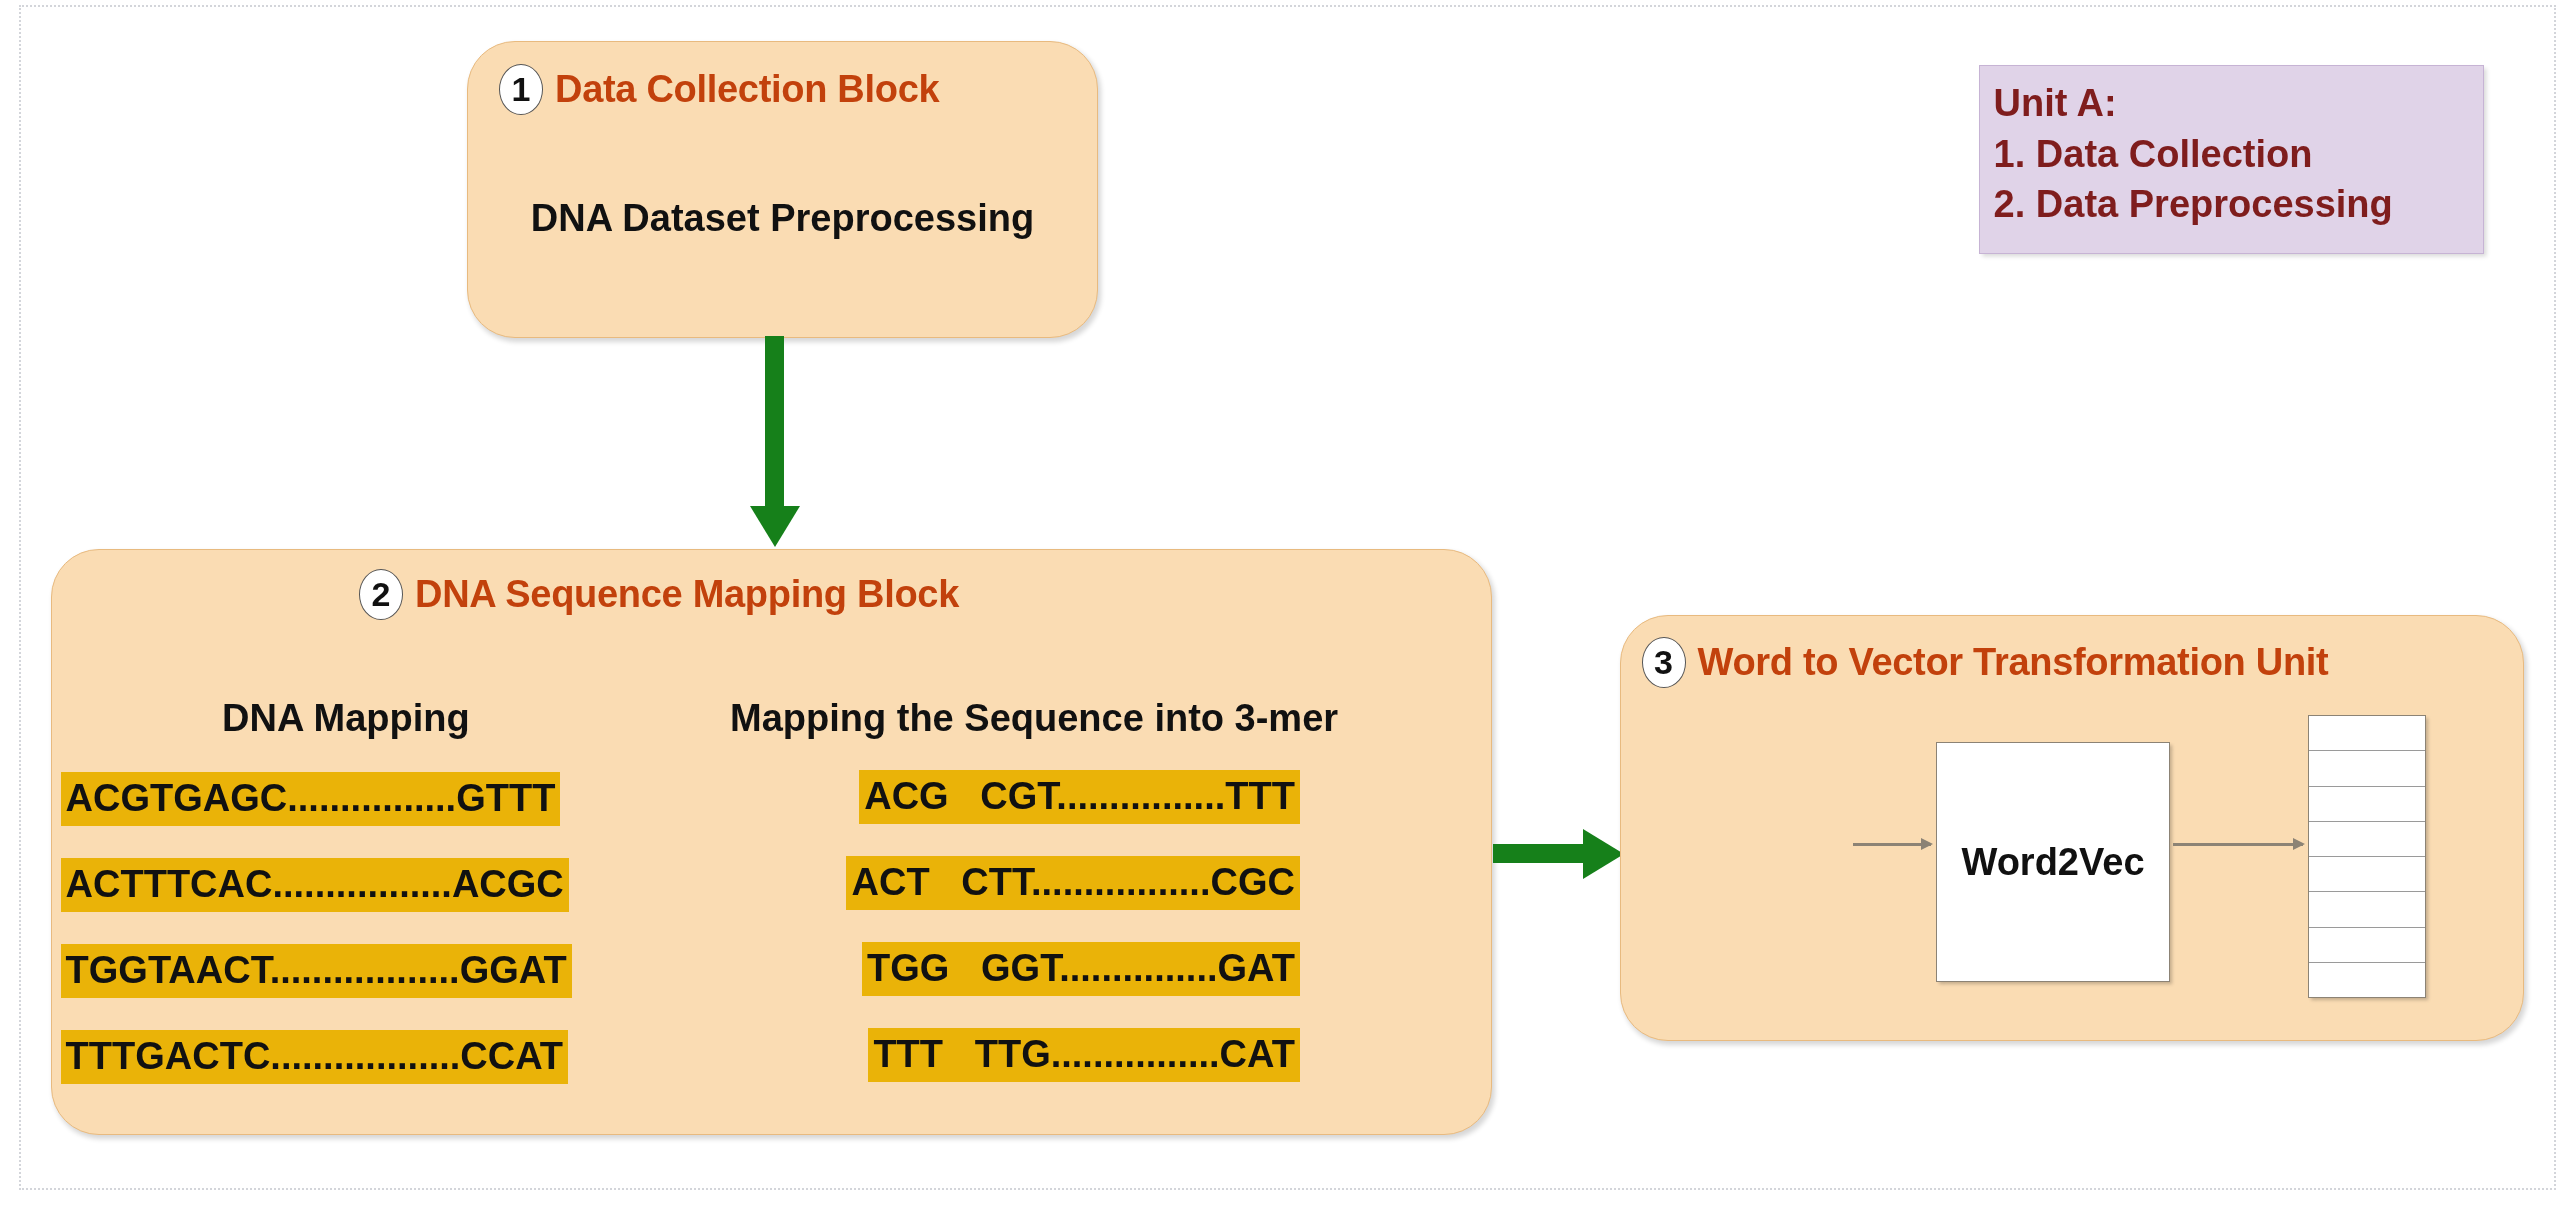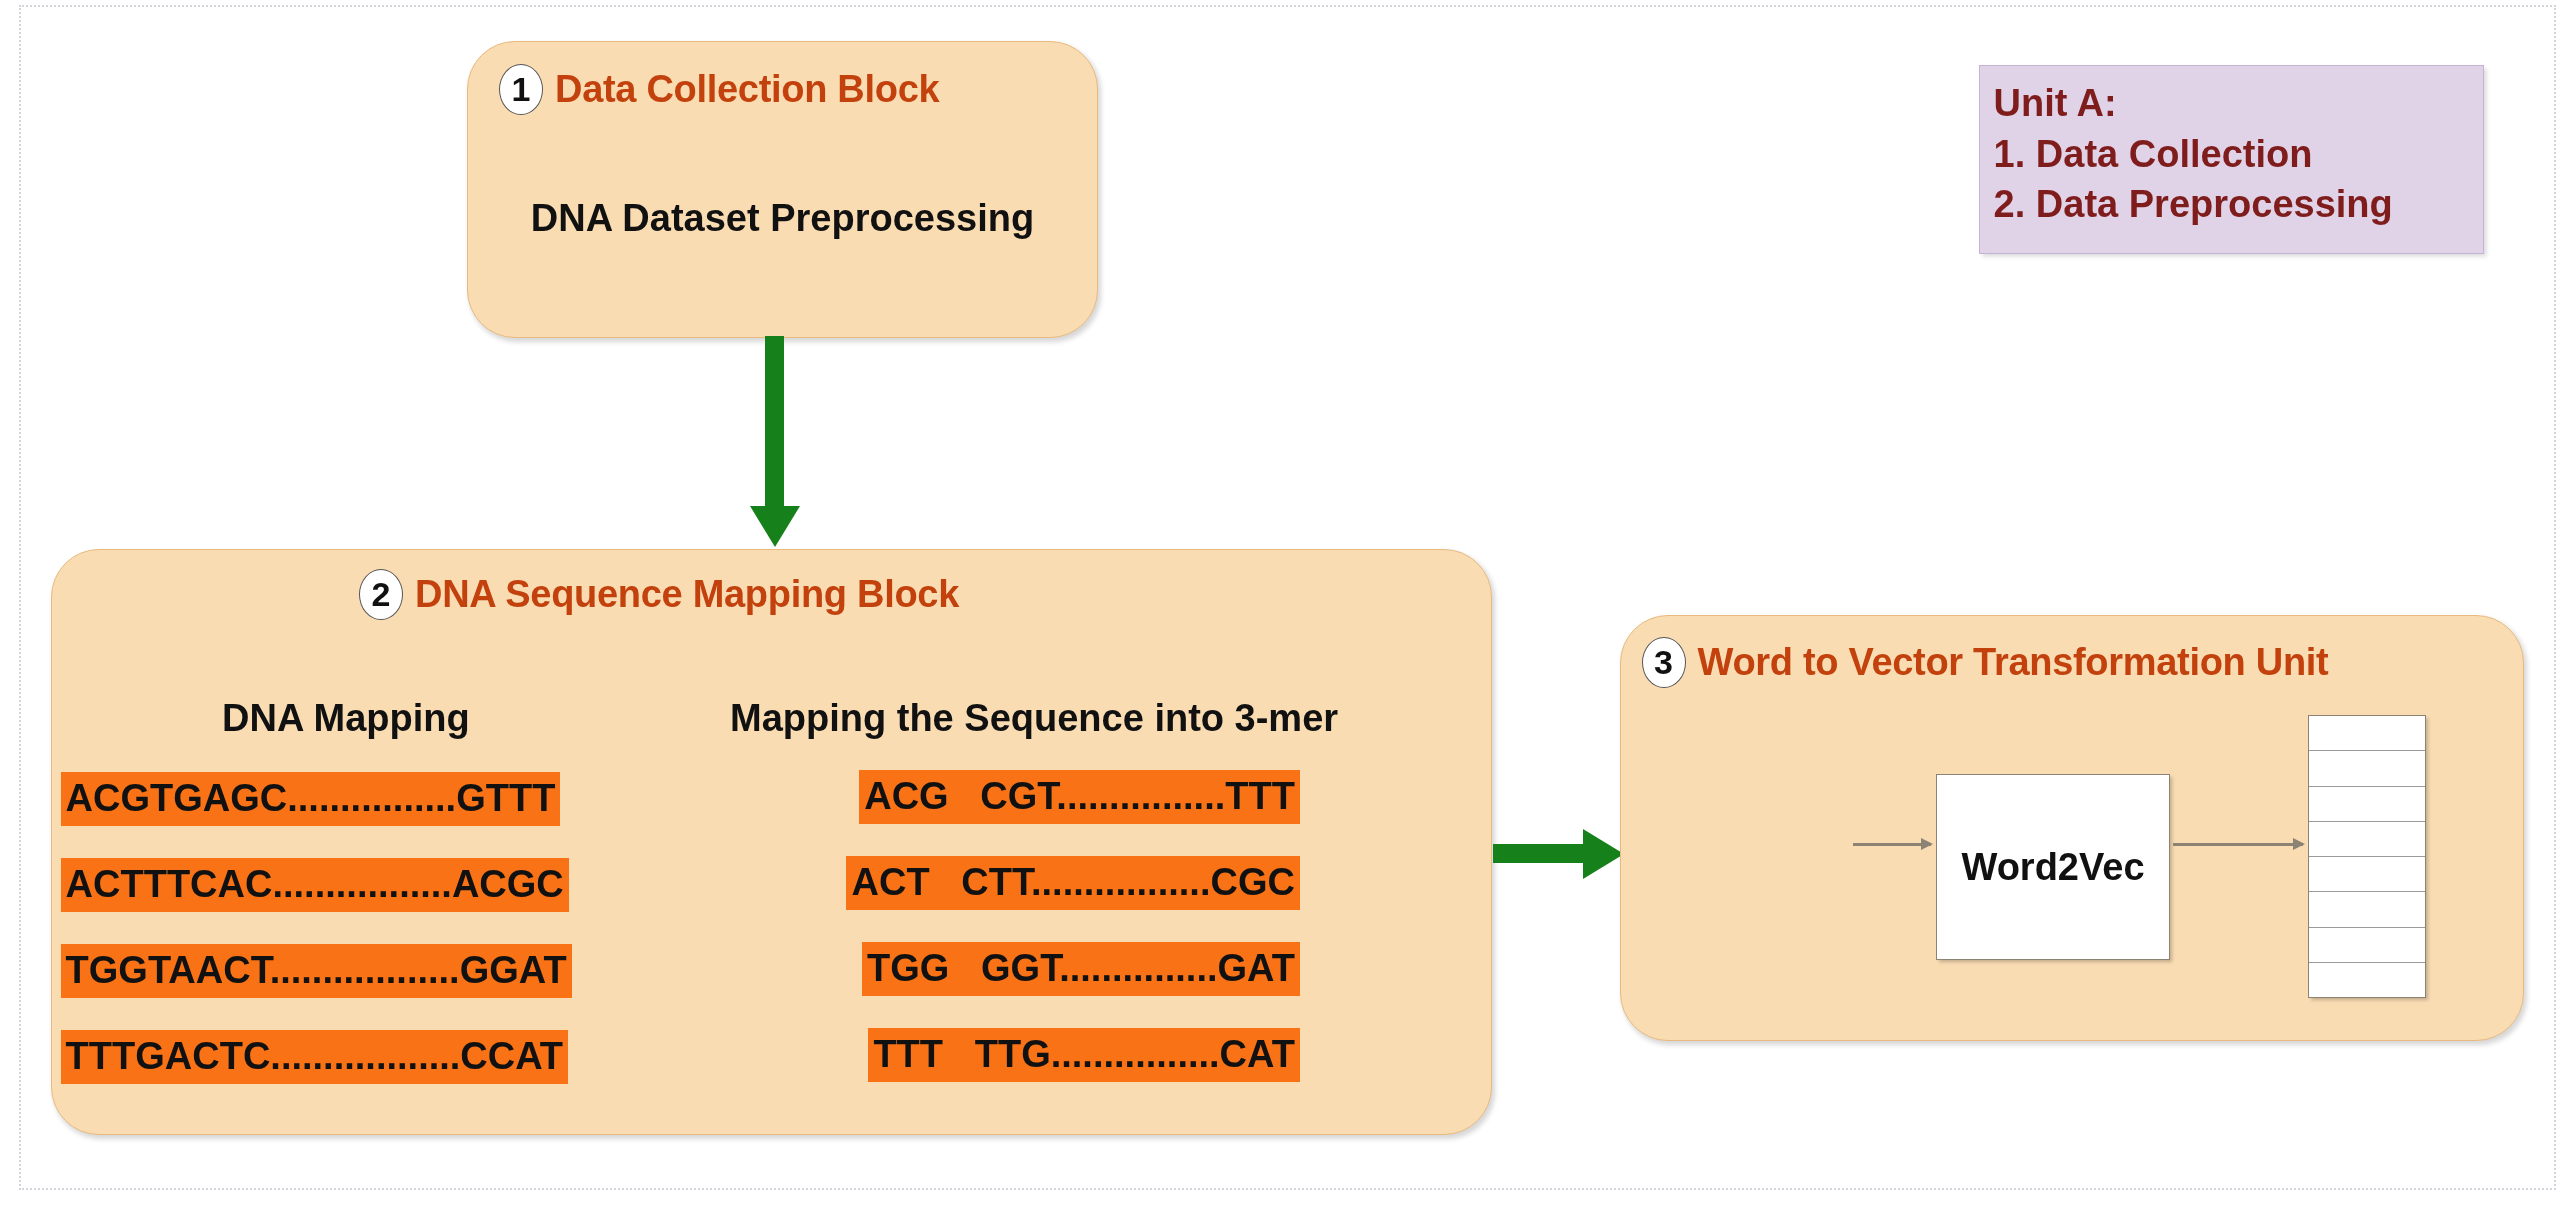--- a/index.html
+++ b/index.html
@@ -121,21 +121,21 @@
   .seq-list {
     position: absolute;
     list-style: none;
     margin: 0;
     padding: 0;
   }
   #dna-seq-list  { left: 8.5px;  top: 222px; width: 503px; }
   #kmer-seq-list { left: 720px; top: 220px; width: 528px; text-align: right; }
 
   .seq-row {
-    background: #f97316;
+    background: #eab308;
     color: #111111;
     font-size: 38px;
     font-weight: bold;
     line-height: 1.02;
     padding: 6.8px 5.1px 8.5px 5.1px;
     margin-bottom: 32px;
     white-space: pre;
     box-sizing: border-box;
     display: inline-block;
   }
@@ -152,21 +152,21 @@
     display: flex;
     align-items: center;
     justify-content: center;
     box-sizing: border-box;
     font-size: 38px;
     font-weight: bold;
     color: #111111;
     white-space: nowrap;
   }
   #kmer-word-box  { left: -6px;  top: 181px; width: 237px; height: 95px; }
-  #word2vec-box   { left: 315px; top: 126px; width: 234px; height: 186px; margin-top: 32px; }
+  #word2vec-box   { left: 315px; top: 126px; width: 234px; height: 240px; }
 
   #vector-column {
     position: absolute;
     left: 687px;
     top: 99px;
     width: 118px;
     height: 283px;
     border: 1.7px solid #8c8375;
     background: #ffffff;
     box-shadow: 2.6px 2.6px 3.4px rgba(0,0,0,0.22);

